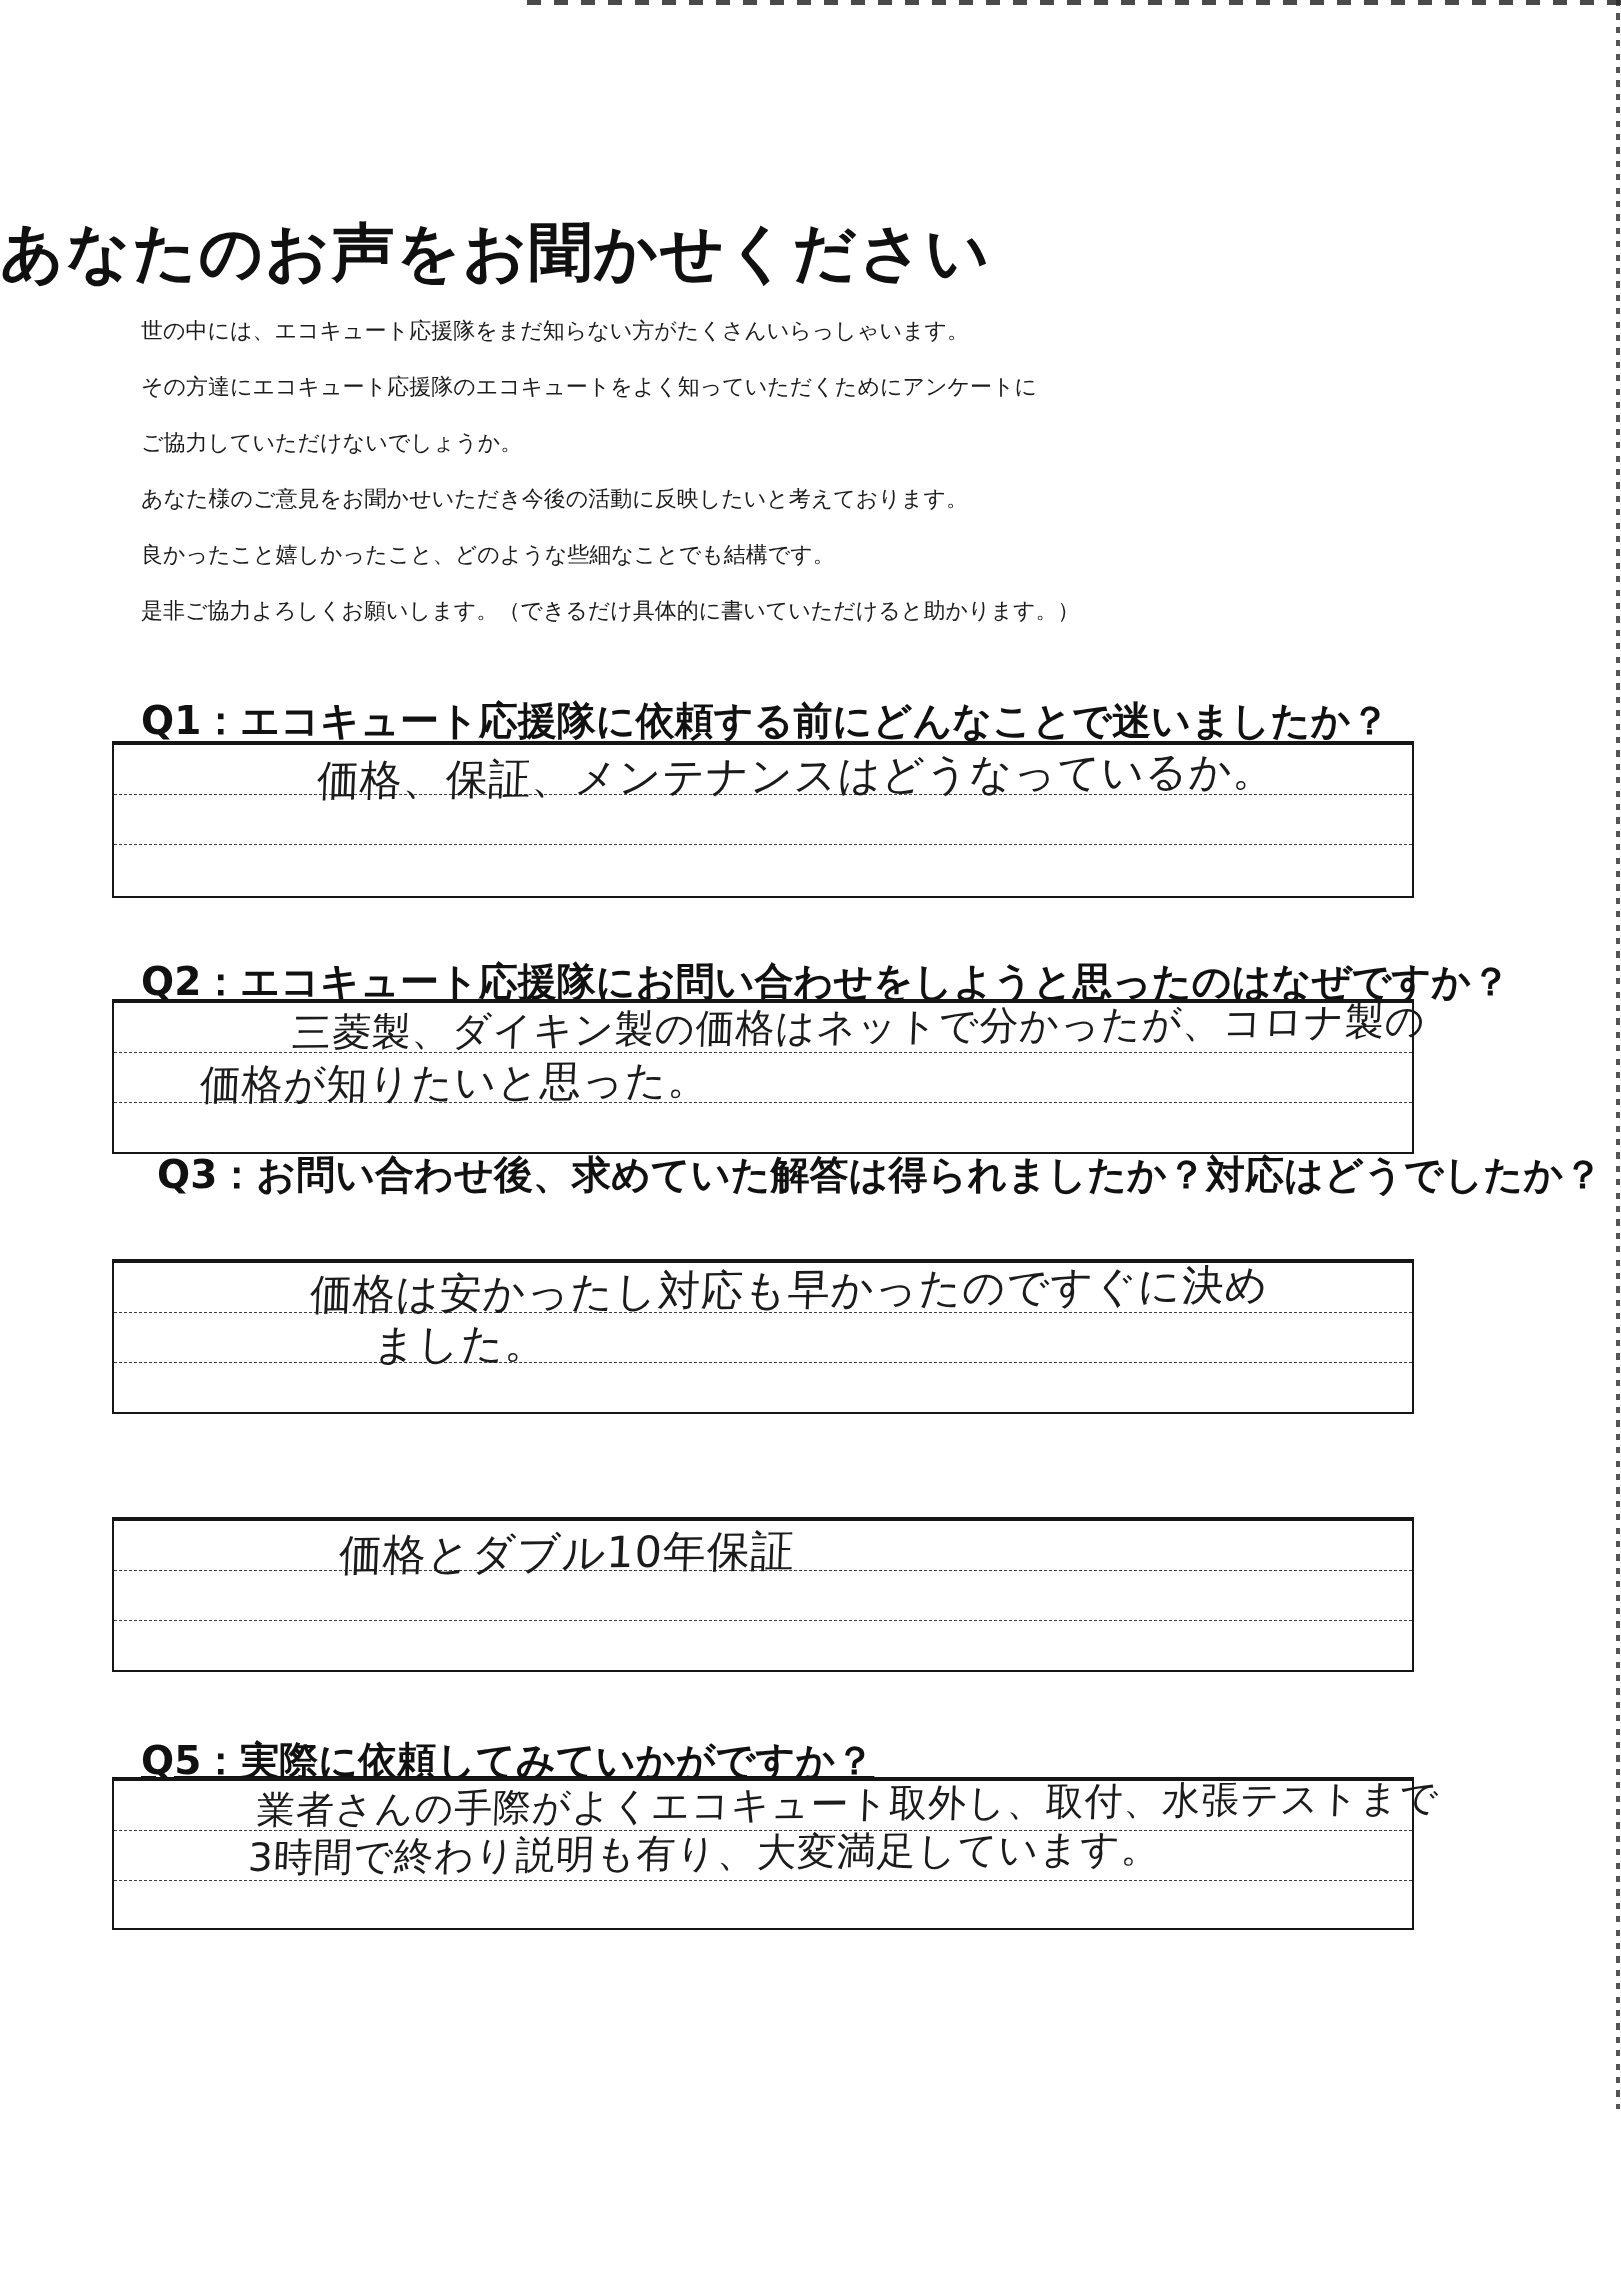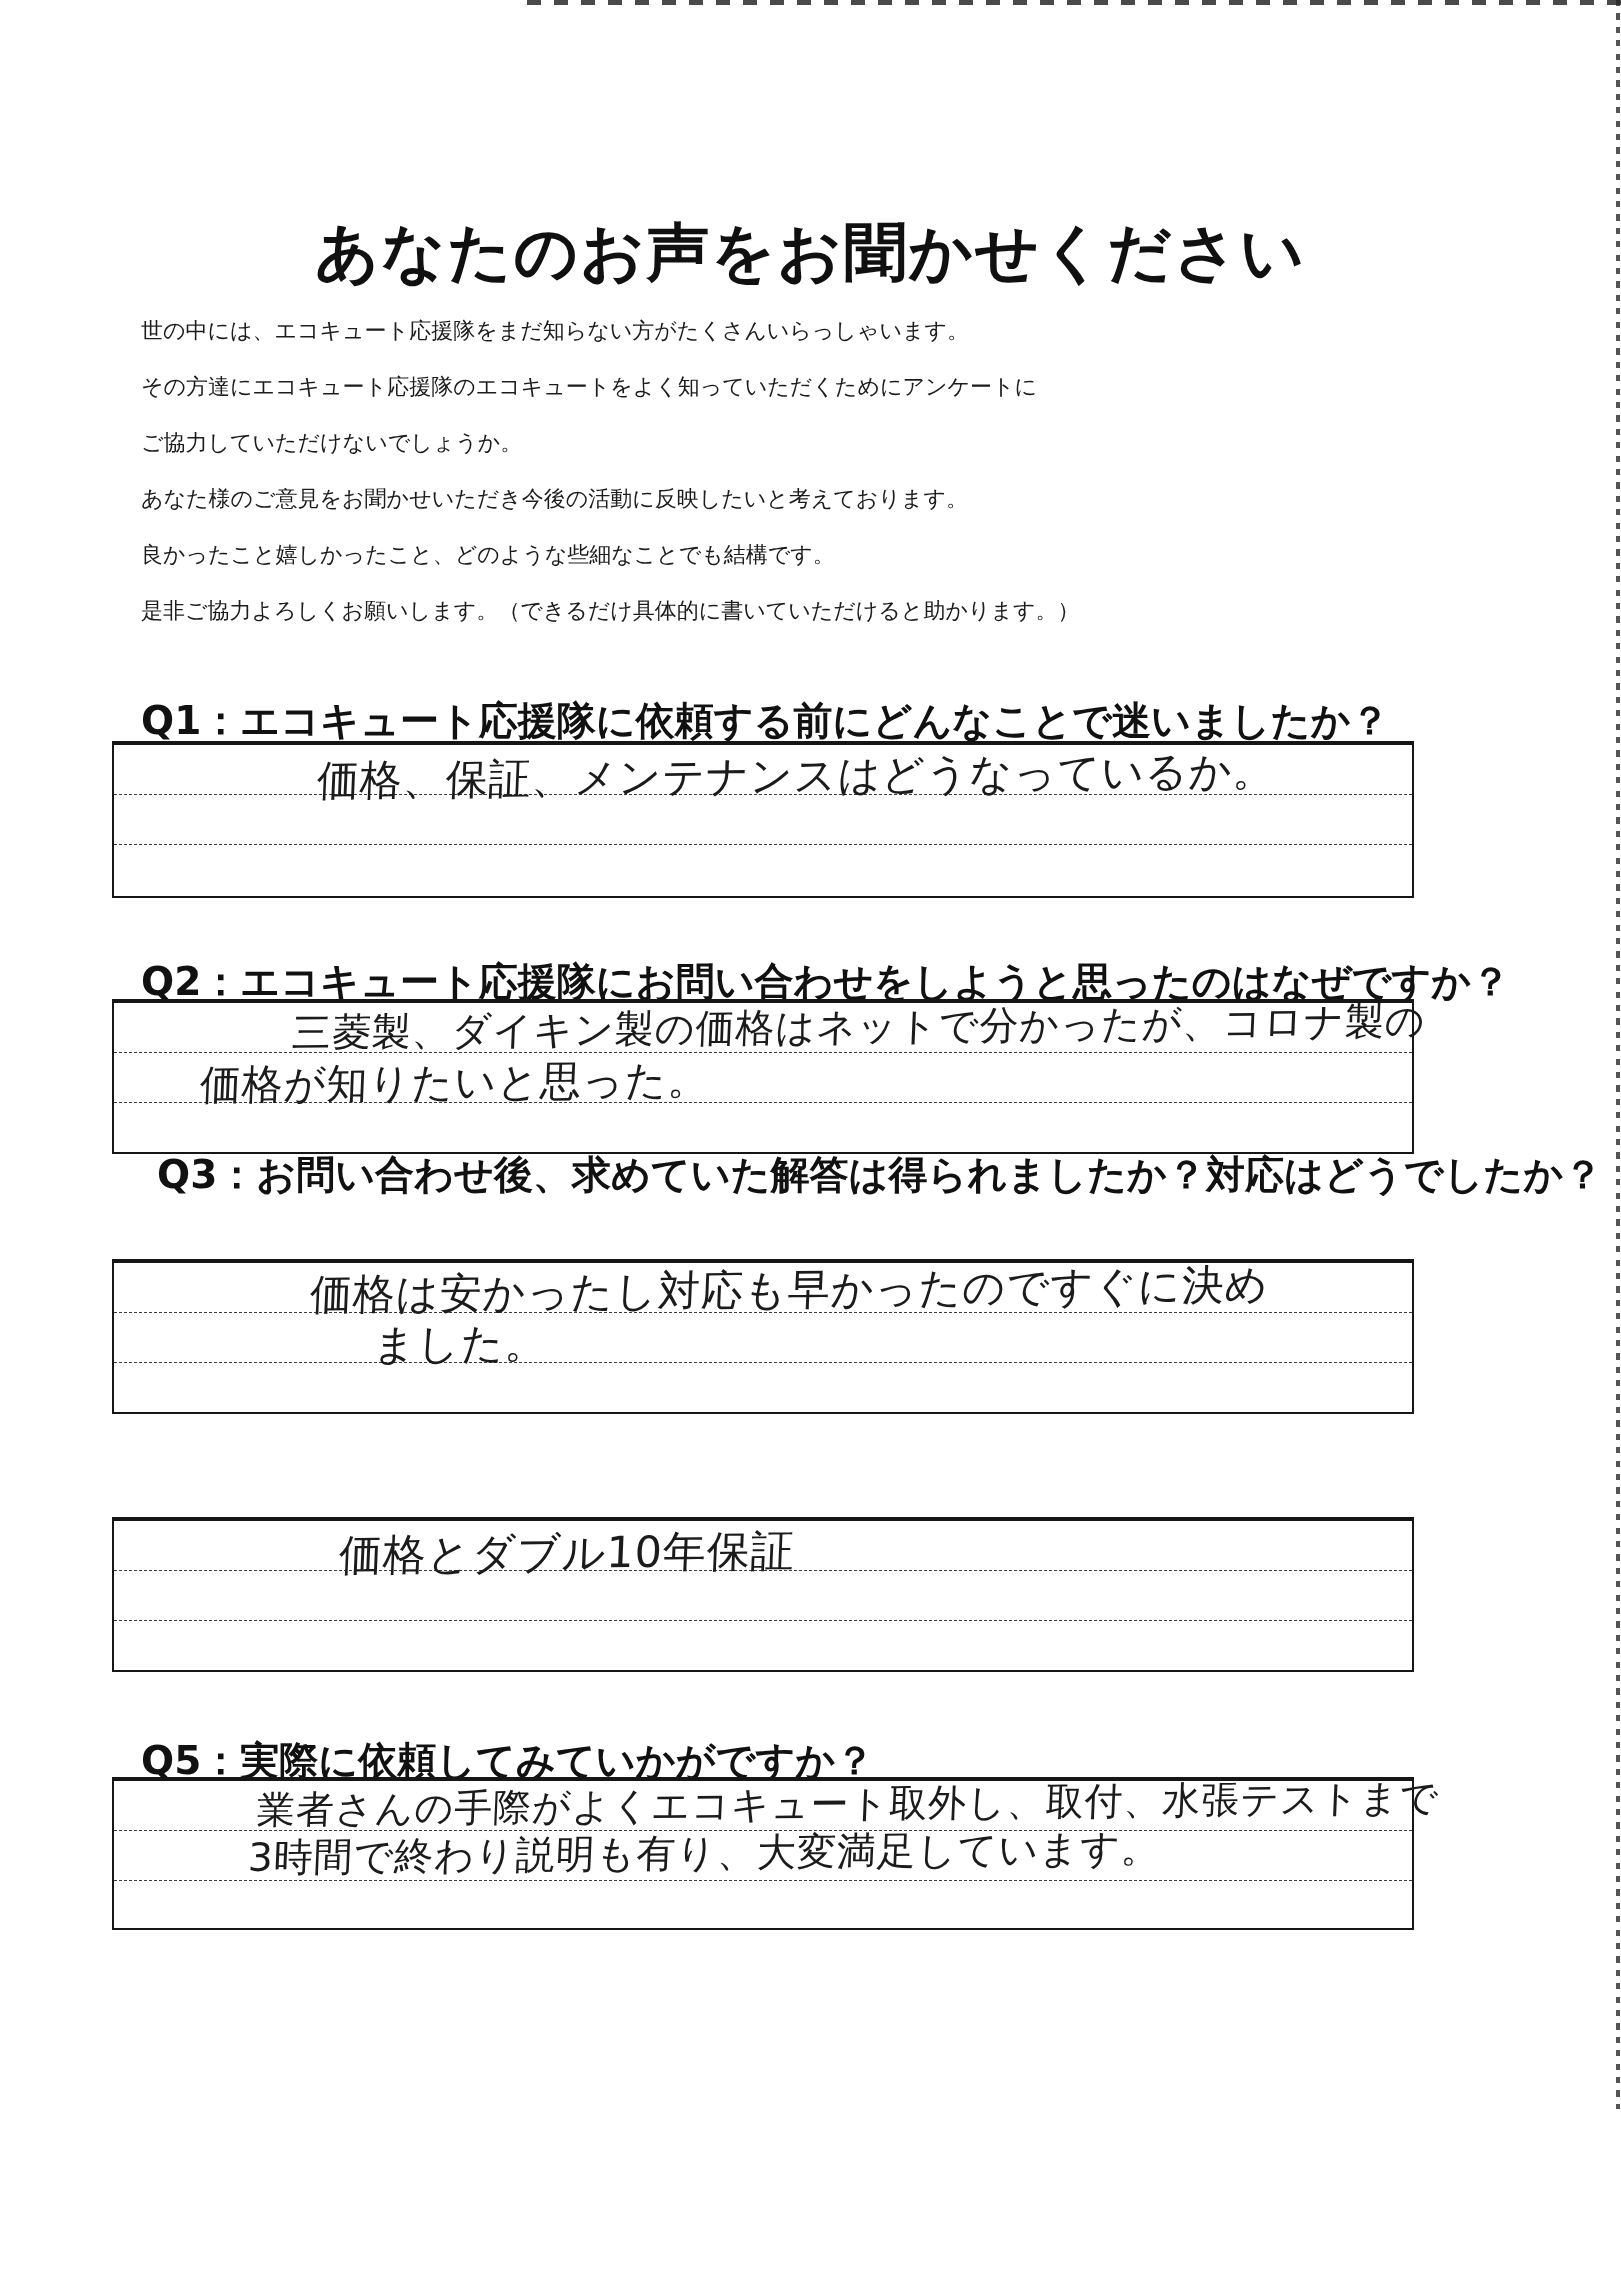--- a/index.html
+++ b/index.html
@@ -18,21 +18,20 @@
     opacity:.85;
   }
   .artifact-right{
     position:absolute;top:0;right:0.9px;width:4.5px;height:2109px;
     background:repeating-linear-gradient(to bottom,#2a2a2a 0 6.3px,transparent 6.3px 13.4px);
     opacity:.8;
   }
   
   .title{
     position:absolute;top:168px;left:0;width:100%;
-    text-align:center;
     font-size:63px;font-weight:bold;letter-spacing:1.8px;
     color:#101010;
   }
   
   .intro{
     position:absolute;top:303px;left:141px;width:1361px;
     font-size:22px;line-height:56px;
     color:#1c1c1c;
   }
   .intro p{margin:0;}
@@ -47,21 +46,21 @@
     border:2.7px solid #161616;border-top-width:4.5px;
     background:#fff;
     box-sizing:border-box;
   }
   .qbox .row{height:50px;box-sizing:border-box;}
   .qbox .row.sep{border-bottom:1.8px dashed #3d3d3d;}
   .q1-label{top:694px;}  .q1-box{top:741px;height:157px;}
   .q2-label{top:955px;} .q2-box{top:999px;height:155px;}
   .q3-label{top:1148px;margin-left:16px;} .q3-box{top:1259px;height:155px;}
   .q4-label{top:1474px;} .q4-box{top:1517px;height:155px;}
-  .q5-label{top:1734px;} .q5-box{top:1777px;height:153px;}
+  .q5-label{top:1734px;text-decoration:underline;} .q5-box{top:1777px;height:153px;}
   
   .hw{
     position:absolute;
     font-size:42px;line-height:50px;
     color:#1b1b1b;
     white-space:nowrap;
     transform:rotate(-0.6deg) skewX(-3deg);
     transform-origin:left bottom;
     letter-spacing:0.9px;
     font-weight:400;

